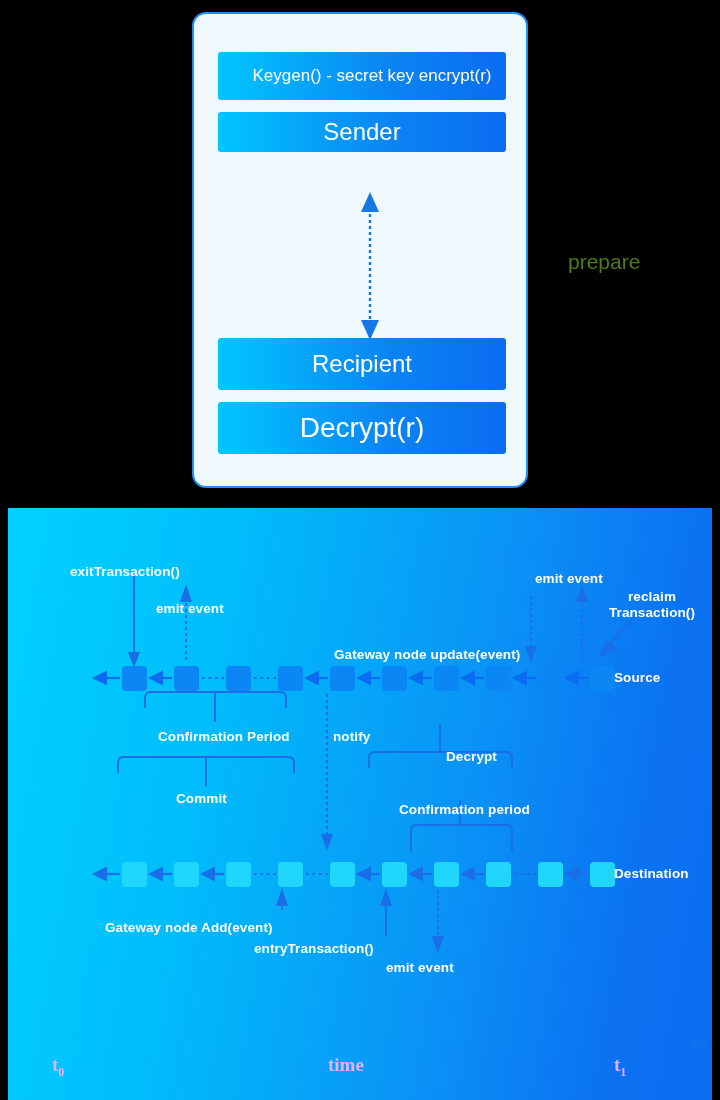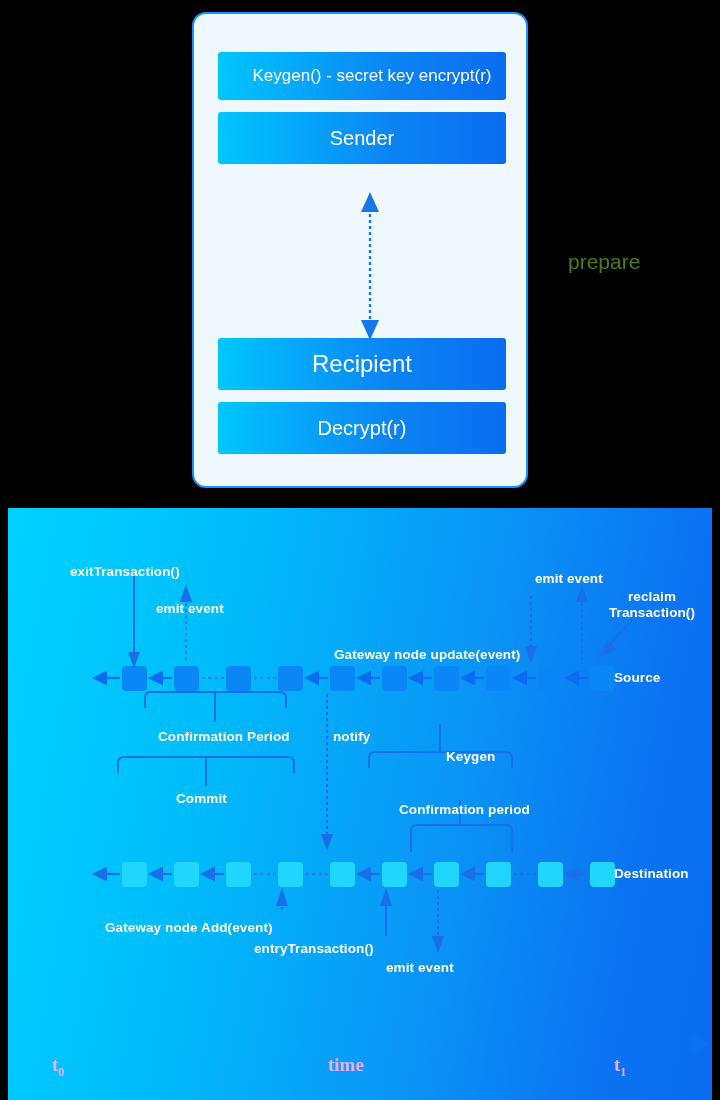--- a/index.html
+++ b/index.html
@@ -16,23 +16,23 @@
     background:#eff9fd;border:2px solid #1a8fff;border-radius:14px;
     box-sizing:border-box;
   }
   .gbox{
     position:absolute;left:24px;width:288px;border-radius:3px;
     background:linear-gradient(90deg,#00c6ff 0%,#0b84f3 60%,#0a6cf0 100%);
     color:#fff;display:flex;align-items:center;justify-content:center;
     text-align:center;box-sizing:border-box;
   }
   #box-keygen{top:38px;height:48px;font-size:17px;padding-left:20px;}
-  #box-sender{top:98px;height:52px;font-size:20px;text-align:right;}
+  #box-sender{top:98px;height:40px;font-size:24px;text-align:right;}
   #box-recipient{top:324px;height:52px;font-size:24px;}
-  #box-decrypt{top:388px;height:52px;font-size:20px;}
+  #box-decrypt{top:388px;height:52px;font-size:28px;}
 
   #prepare-arrow{position:absolute;left:160px;top:178px;width:32px;height:148px;}
   #prepare-label{
     position:absolute;left:374px;top:236px;color:#4d7c0f;font-size:21px;
     white-space:nowrap;
   }
 
   
   #panel{
     position:absolute;left:8px;top:508px;width:704px;height:644px;
@@ -228,21 +228,21 @@
   </div>
 
   <div class="plabel" style="left:606px;top:162px;">Source</div>
 
   <div class="plabel" style="left:150px;top:221px;">Confirmation Period</div>
 
   <div class="plabel" style="left:325px;top:221px;">notify</div>
 
   <div class="plabel" style="left:168px;top:283px;">Commit</div>
 
-  <div class="plabel" style="left:438px;top:241px;">Keygen</div>
+  <div class="plabel" style="left:438px;top:241px;">Decrypt</div>
 
   <div class="plabel" style="left:391px;top:294px;">Confirmation period</div>
 
   <div class="plabel" style="left:606px;top:358px;">Destination</div>
 
   <div class="plabel" style="left:97px;top:412px;">Gateway node Add(event)</div>
 
   <div class="plabel" style="left:246px;top:433px;">entryTransaction()</div>
 
   <div class="plabel" style="left:378px;top:452px;">emit event</div>

